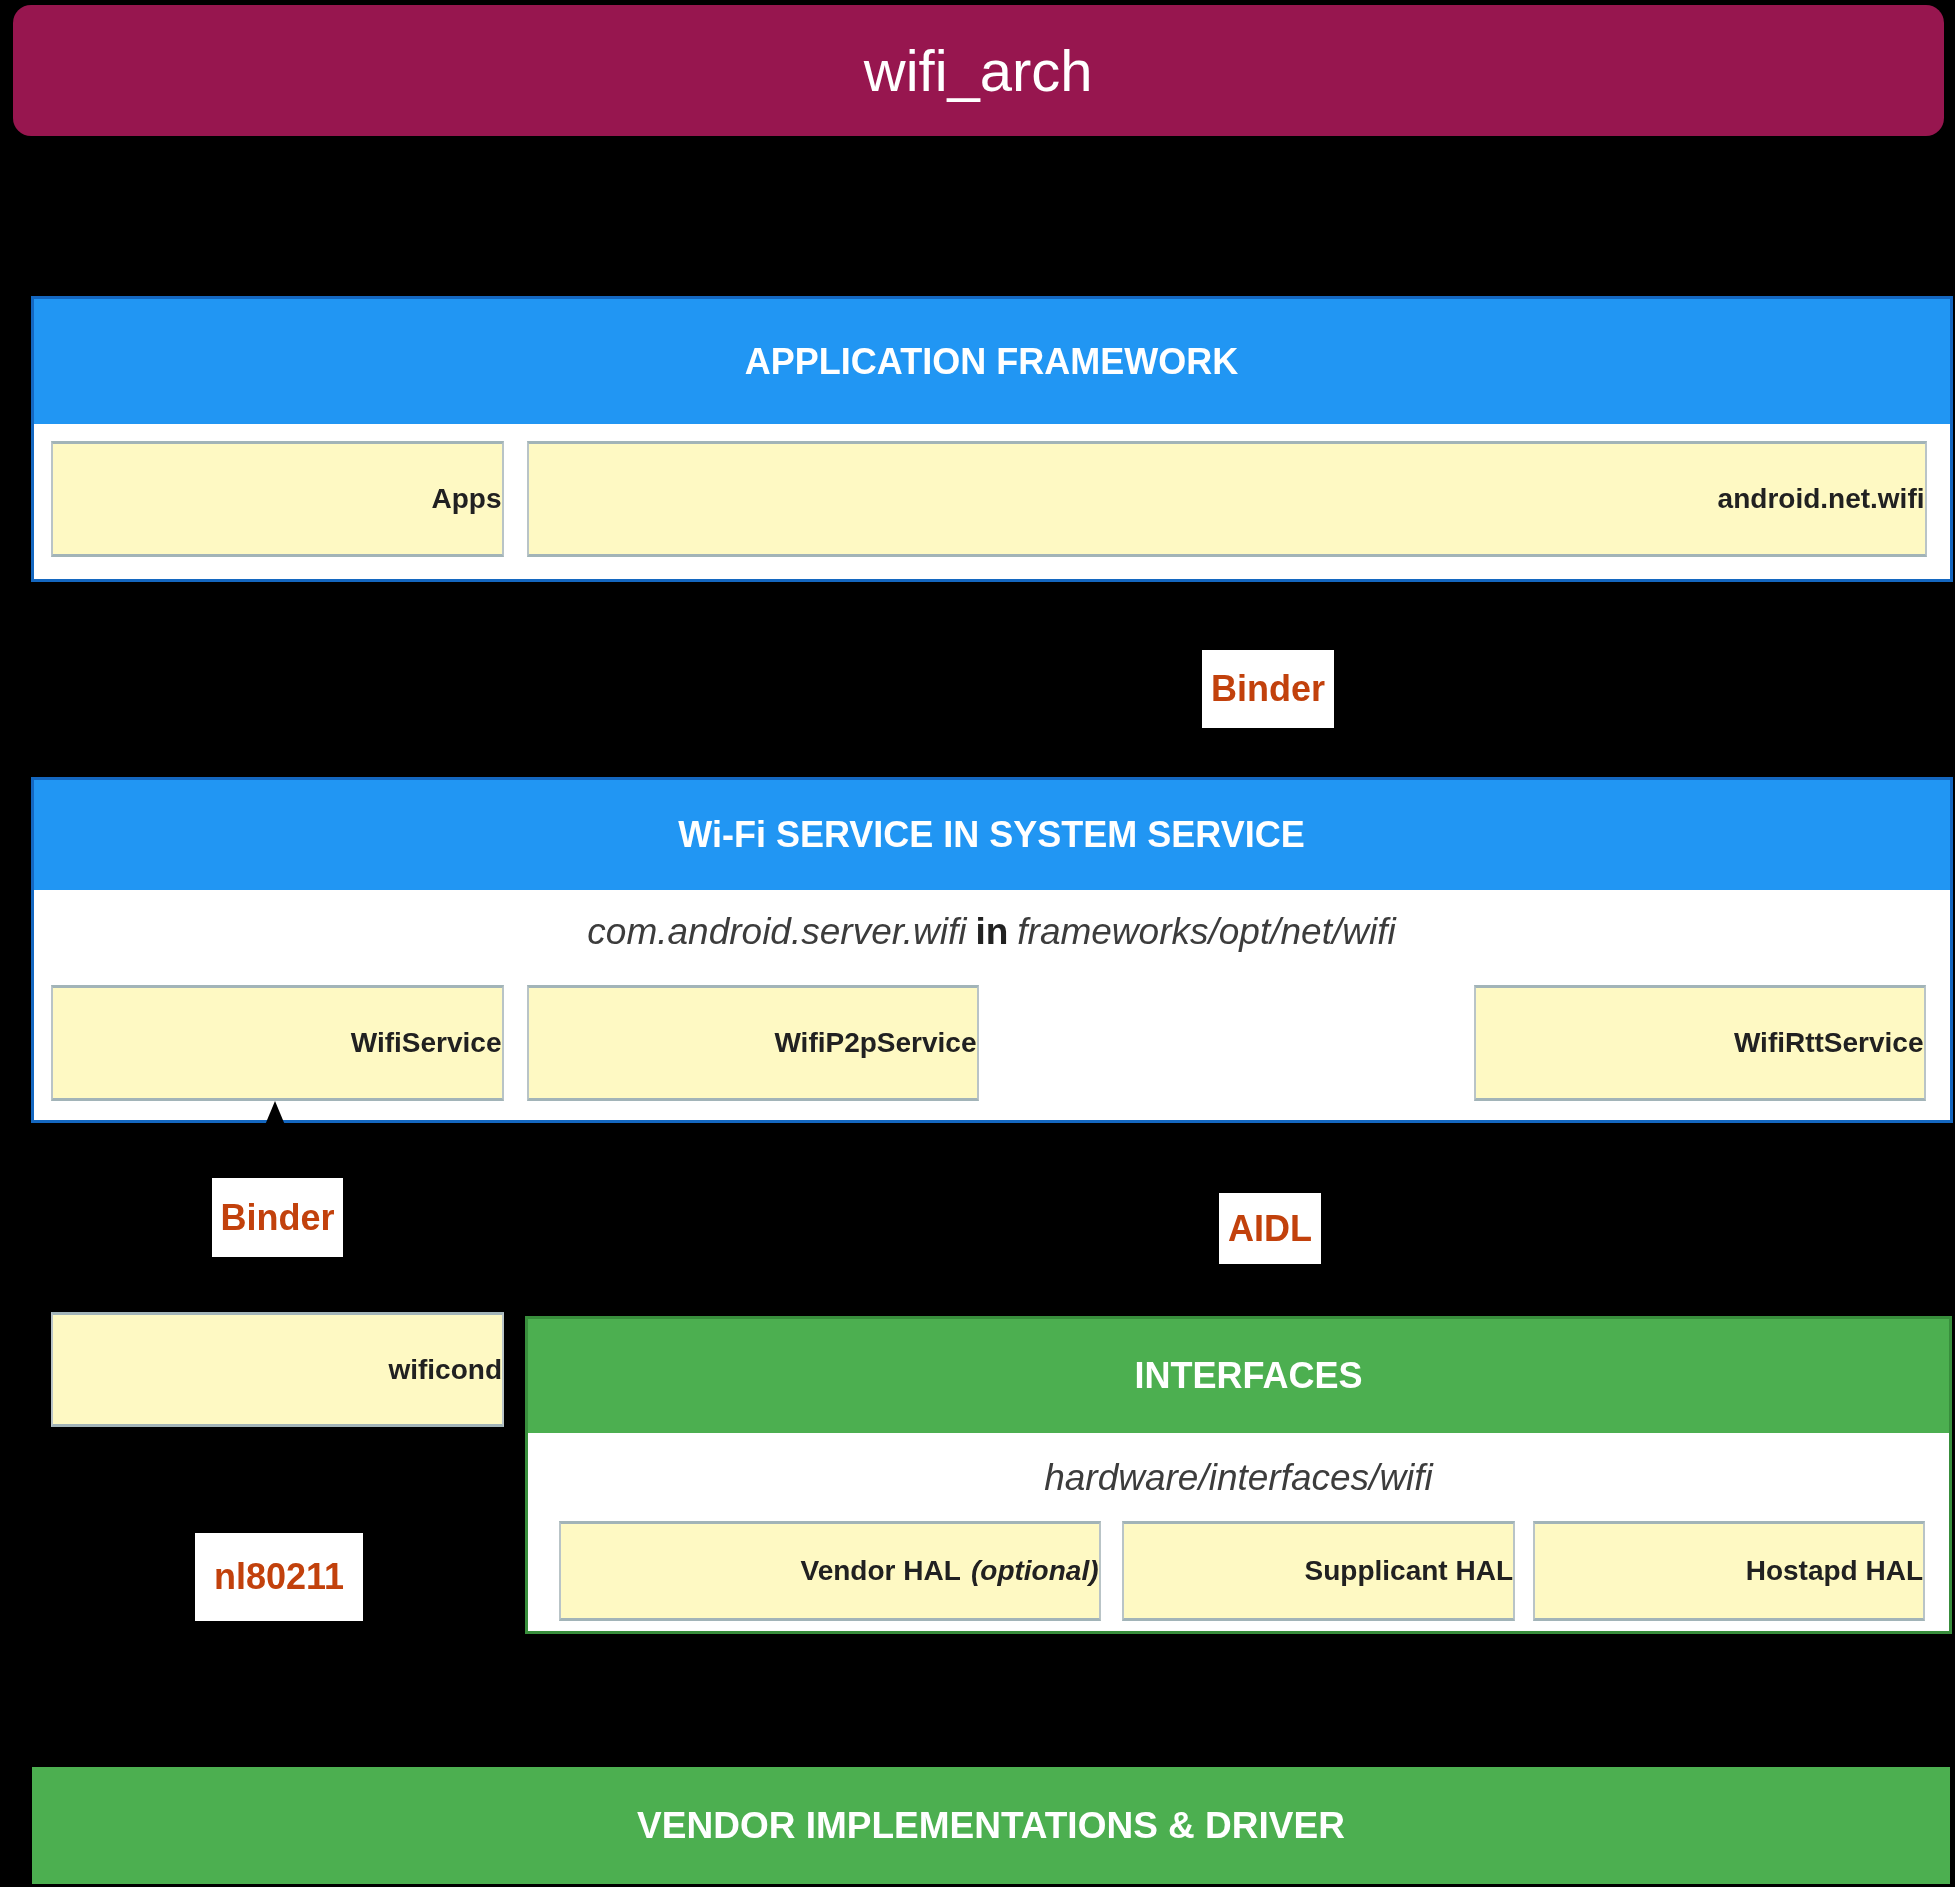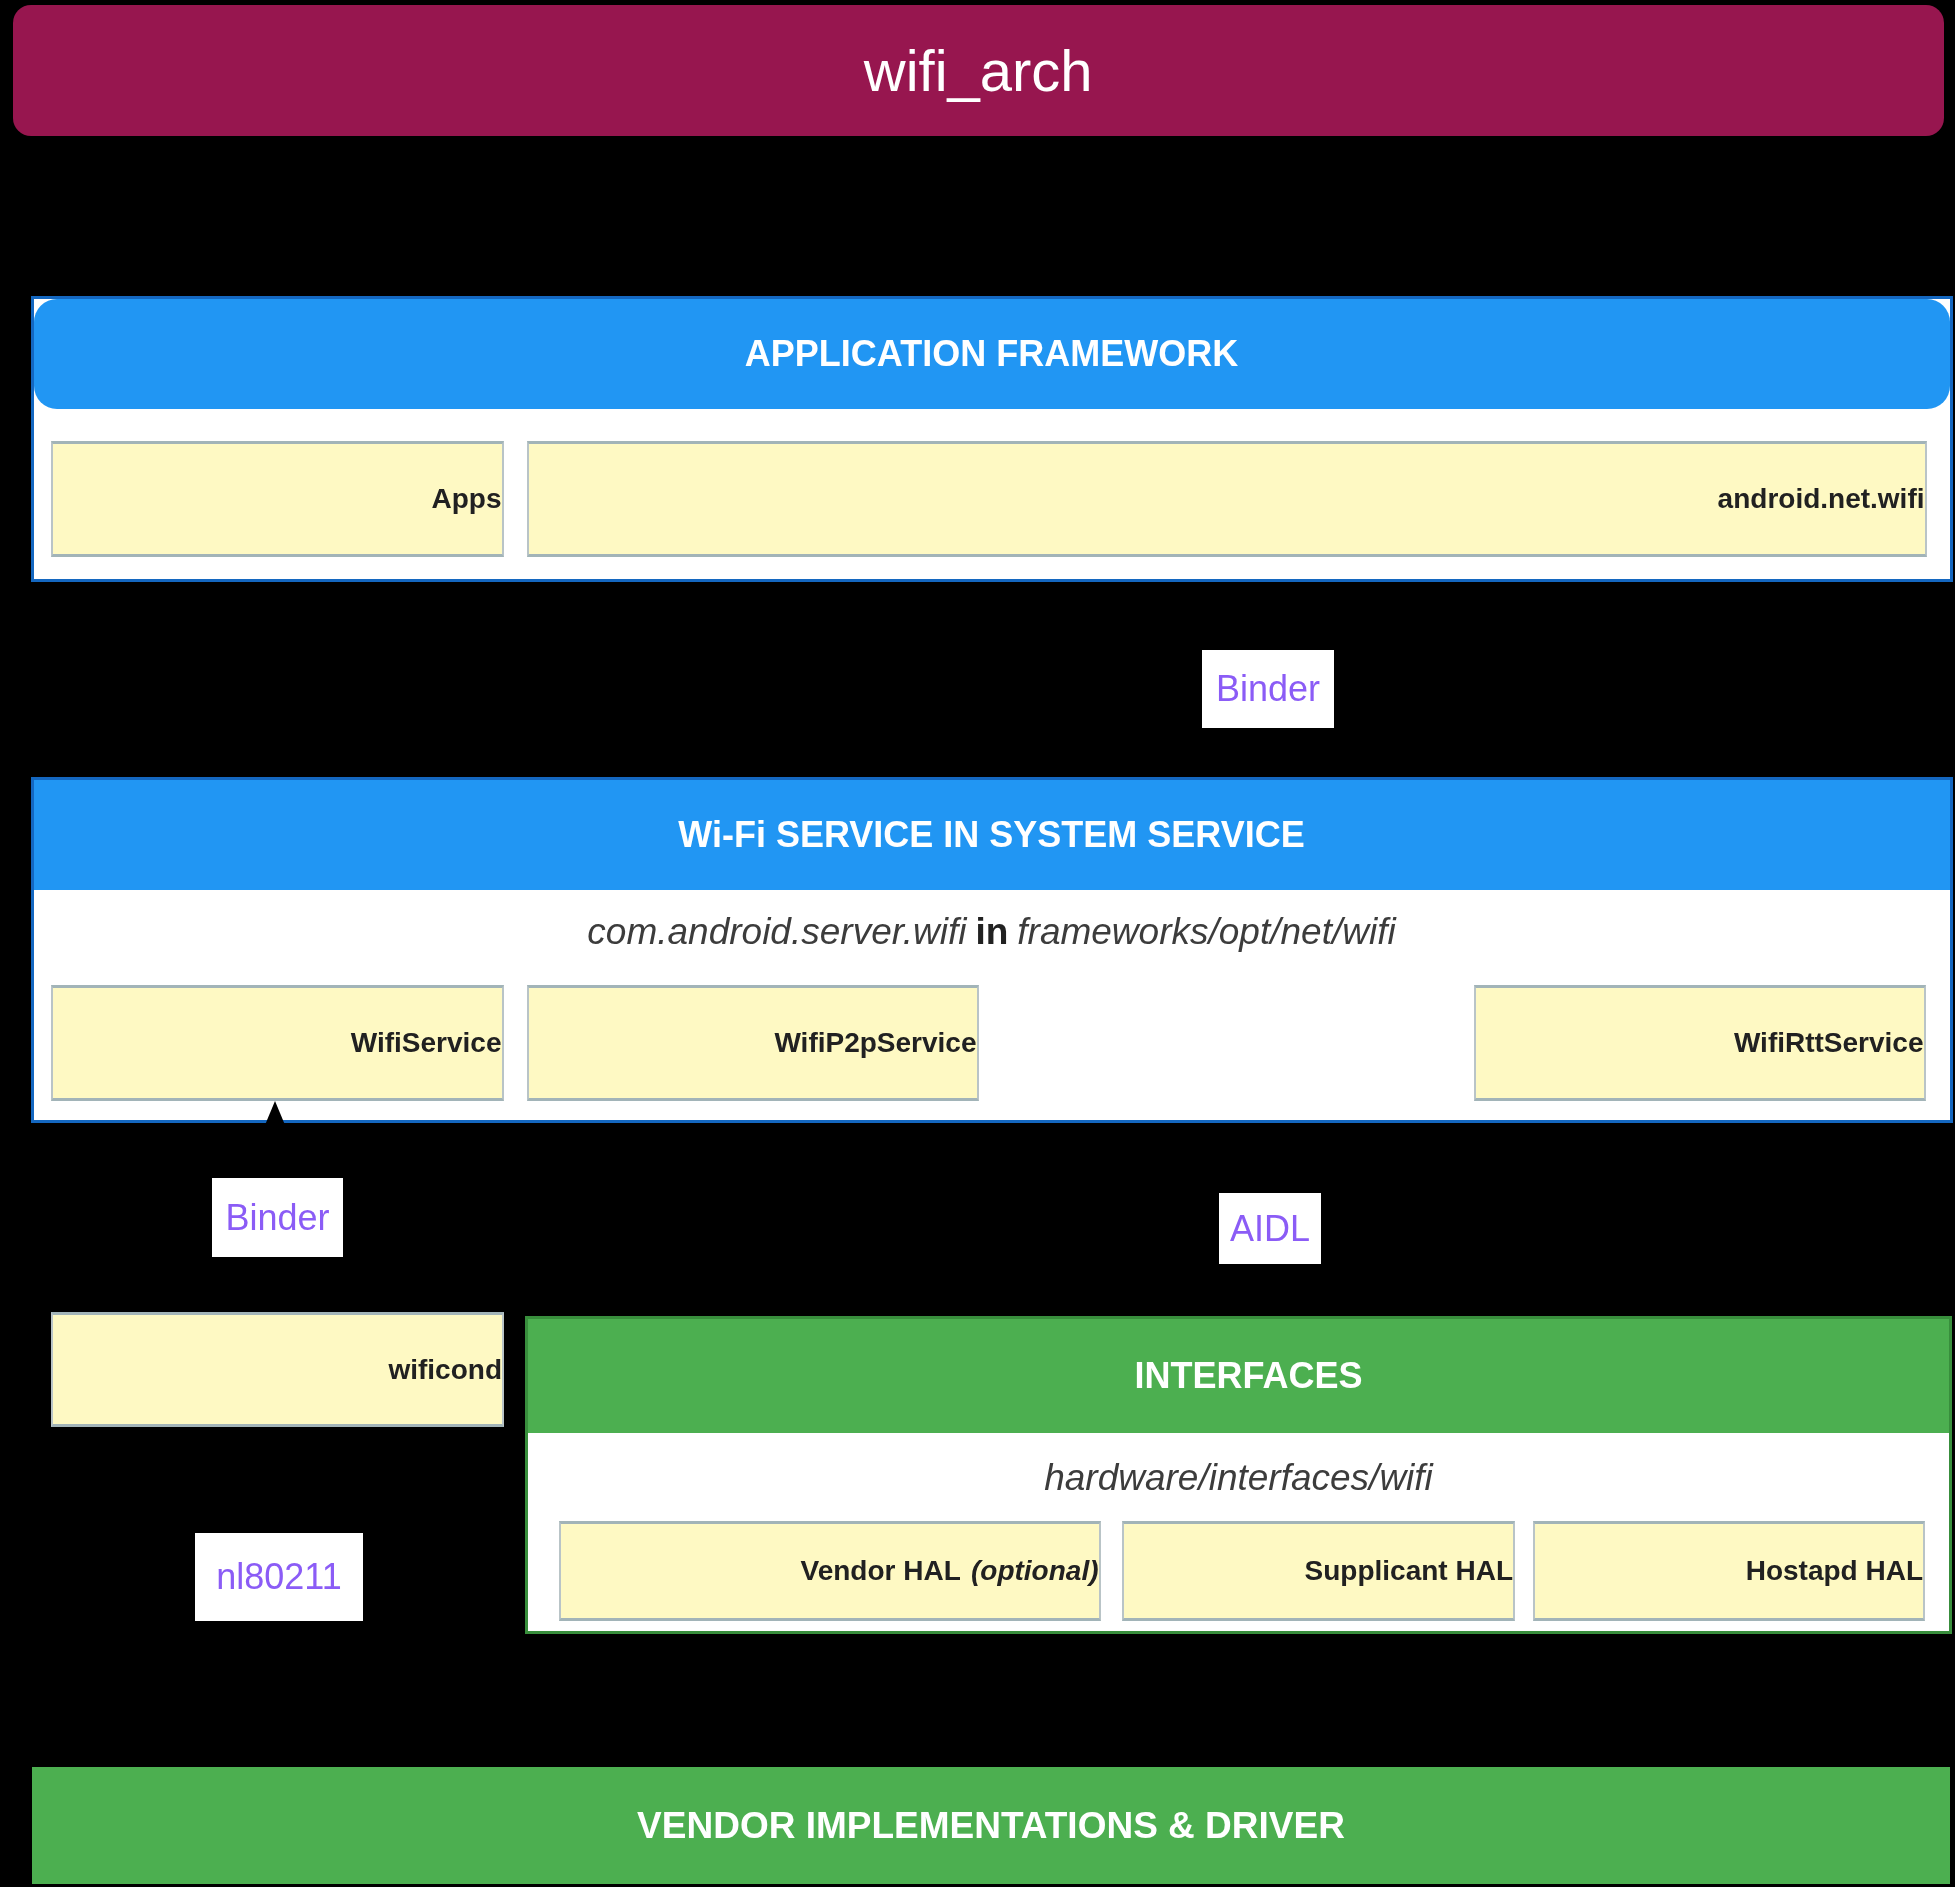--- a/index.html
+++ b/index.html
@@ -69,22 +69,22 @@
   .pathline .conn {
     font-style: normal;
     font-weight: bold;
     color: #212121;
     margin: 0 9px;
   }
   
   .lbl {
     position: absolute;
     background: #ffffff;
-    color: #8b5cf6;
-    font-weight: normal;
+    color: #c2410c;
+    font-weight: bold;
     font-size: 36px;
     display: flex; align-items: center; justify-content: center;
     white-space: nowrap;
   }
   
   .arrow-up {
     position: absolute;
     width: 0; height: 0;
     border-left: 15.2px solid transparent;
     border-right: 15.2px solid transparent;
@@ -113,21 +113,21 @@
 </head>
 <body>
 
 <div class="canvas">
 
   <div class="titlebar">
     <span>wifi_arch</span>
   </div>
 
   <div class="section" style="left:30.5px; top:296px; width:1922px; height:286px;">
-    <div class="sec-header" style="height:110px;border-radius:23px;">
+    <div class="sec-header" style="height:125px;">
       <span>APPLICATION FRAMEWORK</span>
     </div>
     <div class="box" style="left:17px; top:142px; width:453px; height:116px;">
       <span>Apps</span>
     </div>
     <div class="box" style="left:493px; top:142px; width:1400px; height:116px;">
       <span>android.net.wifi</span>
     </div>
   </div>
 

